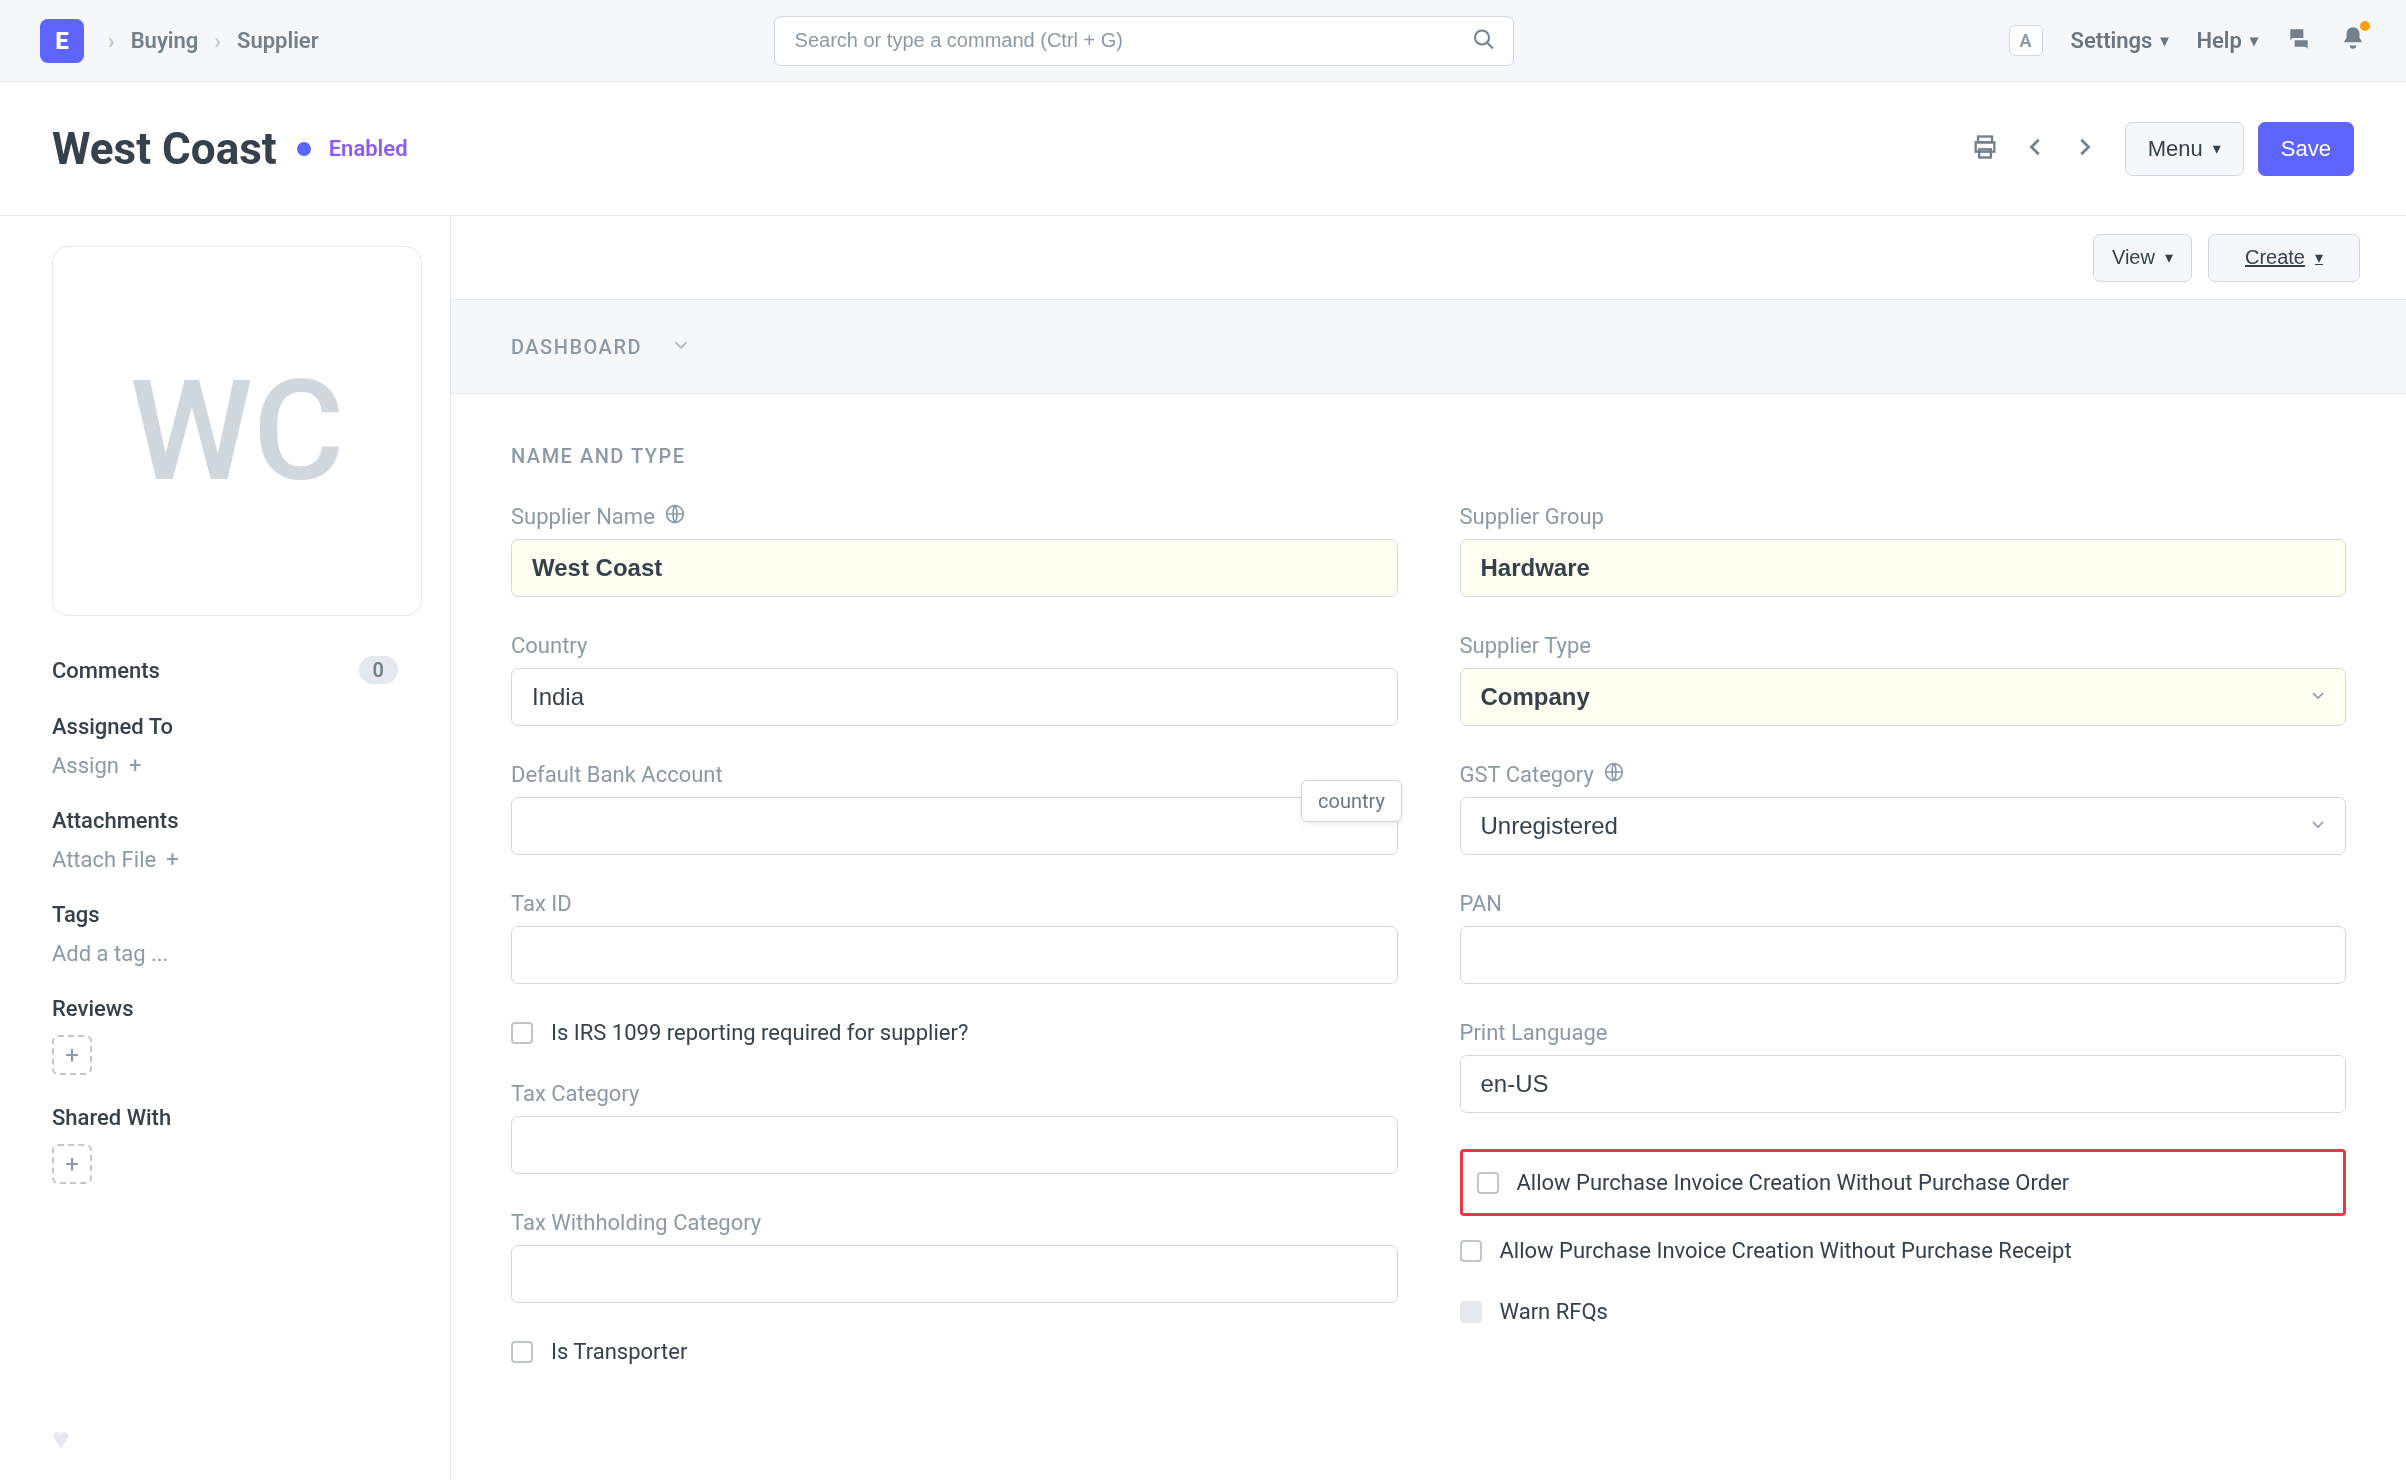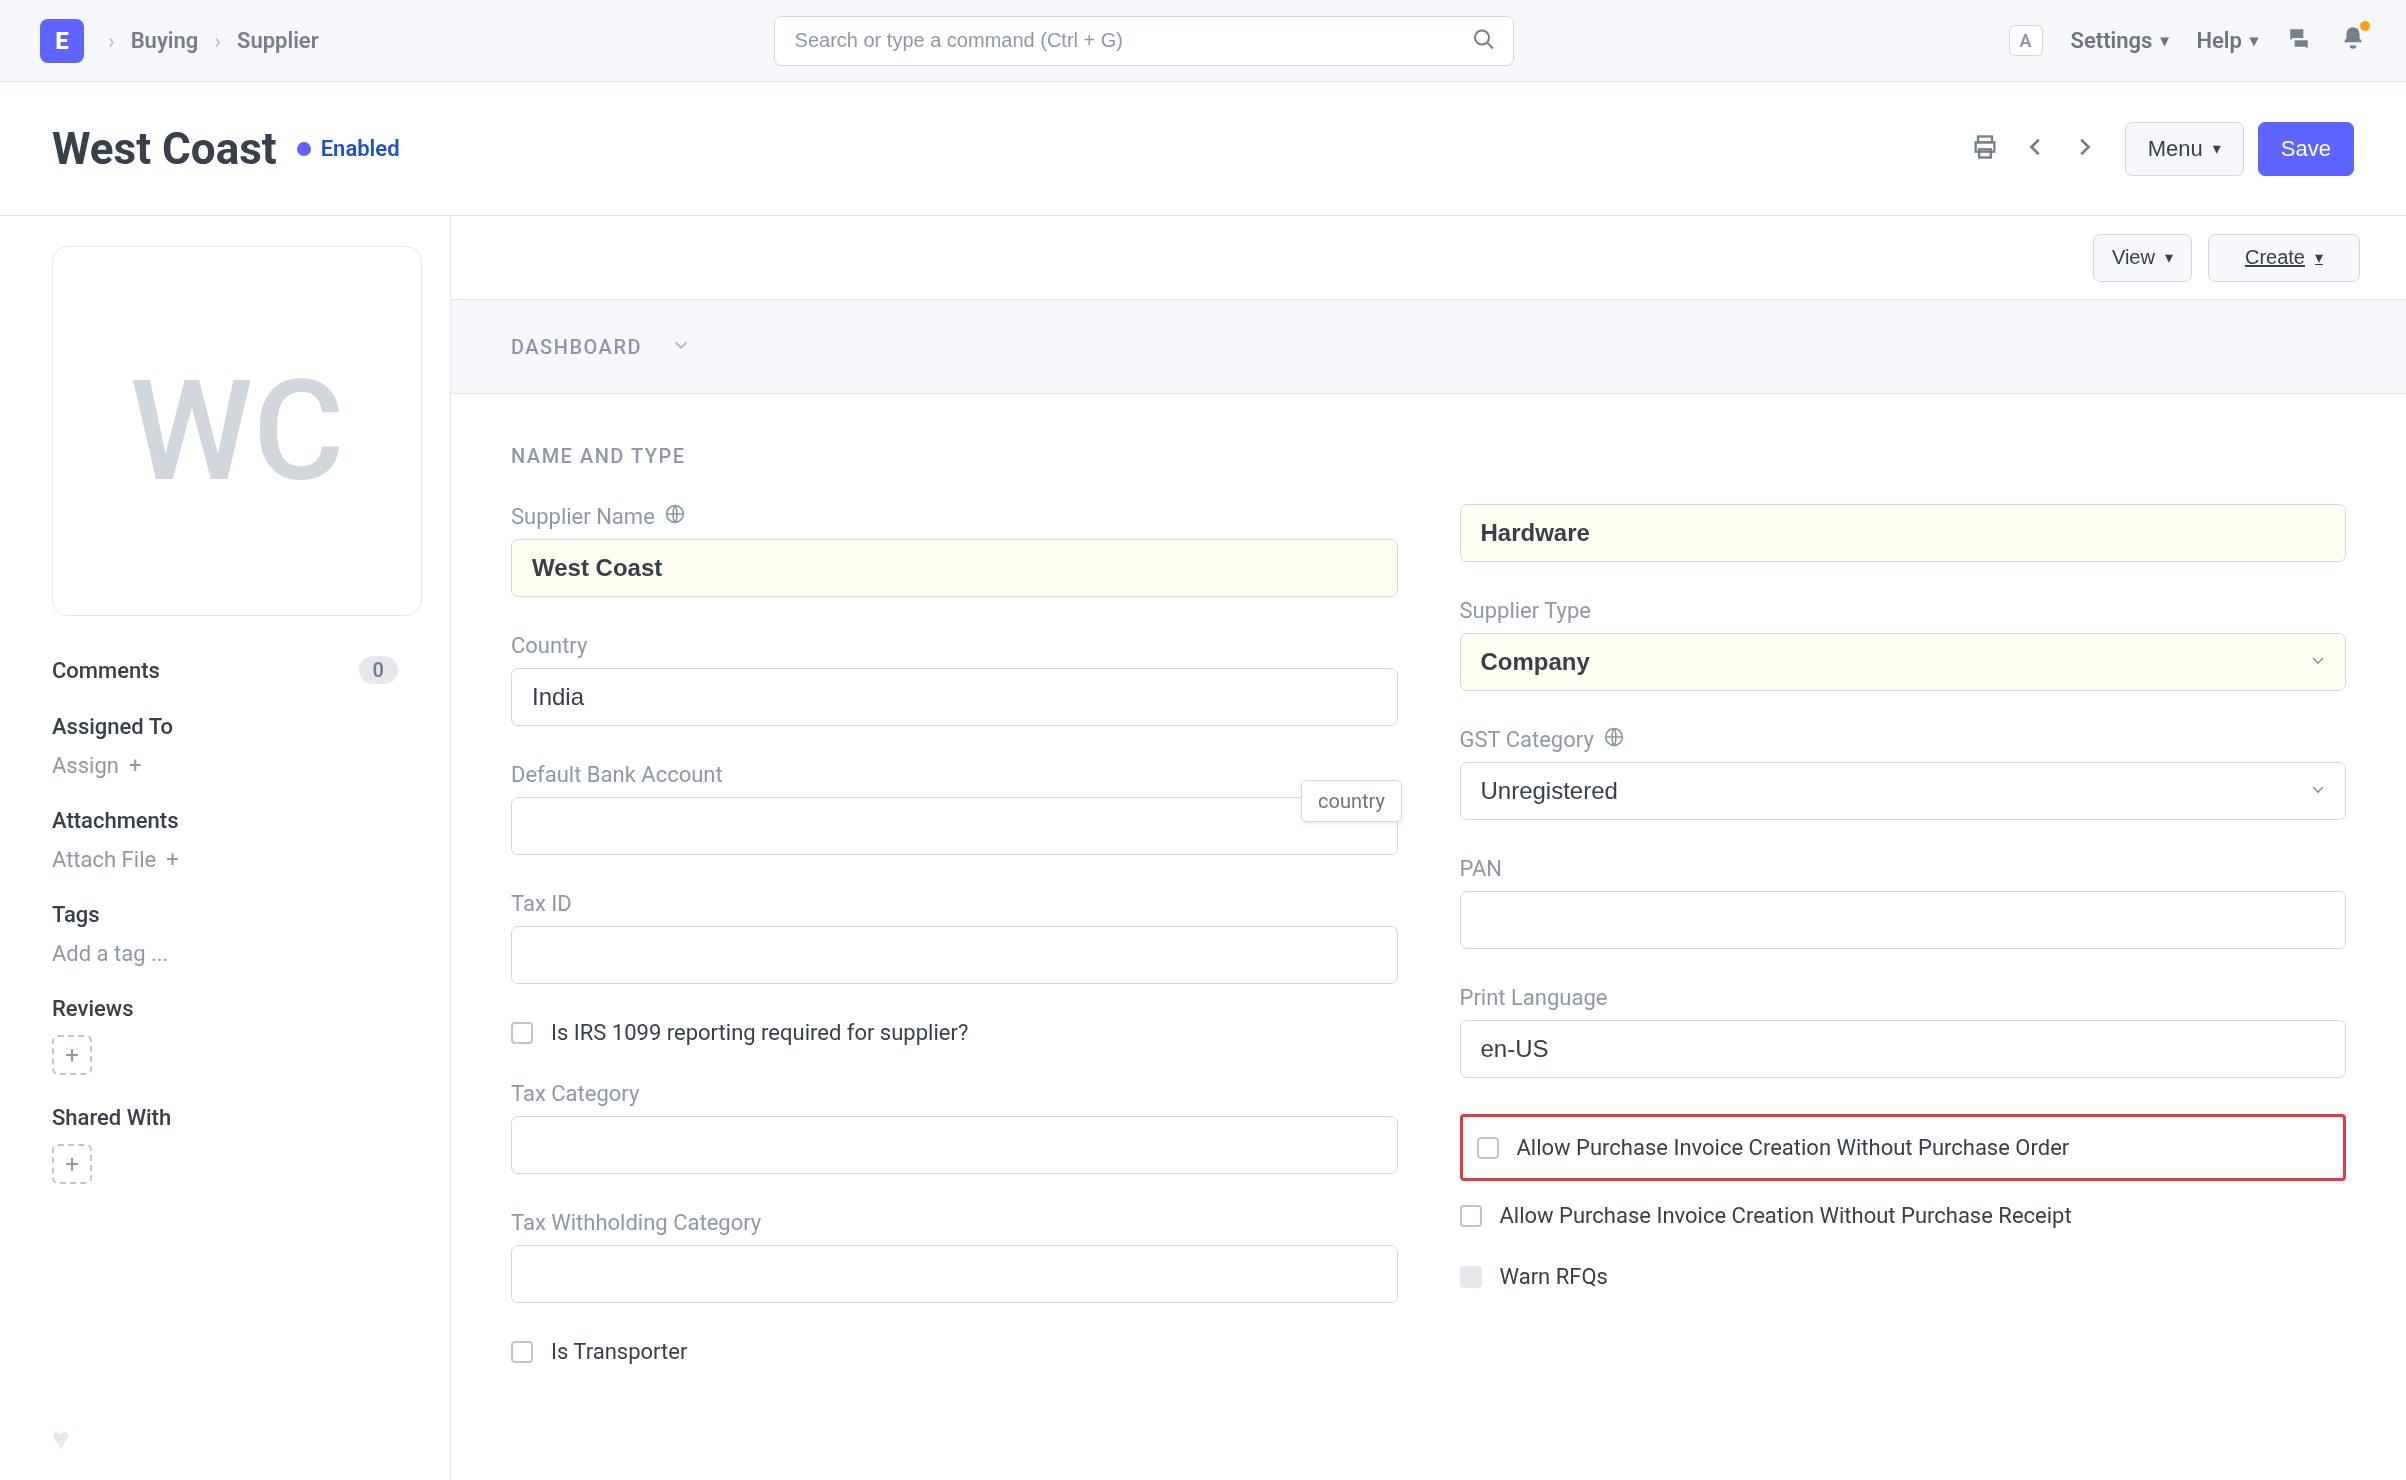--- a/index.html
+++ b/index.html
@@ -114,23 +114,24 @@
   .status-dot {
     width: 14px;
     height: 14px;
     border-radius: 50%;
     background: #5e64ff;
     display: inline-block;
     margin-right: 10px;
     vertical-align: middle;
   }
   .status-text {
-    color: #1d4ed8;
+    color: #8b5cf6;
     font-weight: 600;
     font-size: 22px;
+    margin-left: 8px;
   }
   .header-actions {
     margin-left: auto;
     display: flex;
     align-items: center;
     gap: 14px;
   }
   .icon-action { color: #74808b; cursor: pointer; padding: 6px; }
   .btn {
     height: 54px;
@@ -553,20 +554,23 @@
           </div>
 
           <div class="checkbox-row">
             <span class="fake-checkbox"></span>
             <span>Is Transporter</span>
           </div>
         </div>
 
         <div class="form-col">
           <div class="control">
+            <div class="control-label">
+                <span>Supplier Group</span>
+              </div>
             <input class="control-input dirty" value="Hardware" style="">
           </div>
 
           <div class="control">
             <div class="control-label">
                 <span>Supplier Type</span>
               </div>
             <div class="select-wrap">
               <input class="control-input dirty" value="Company" style="">
               <span class="select-chev">

